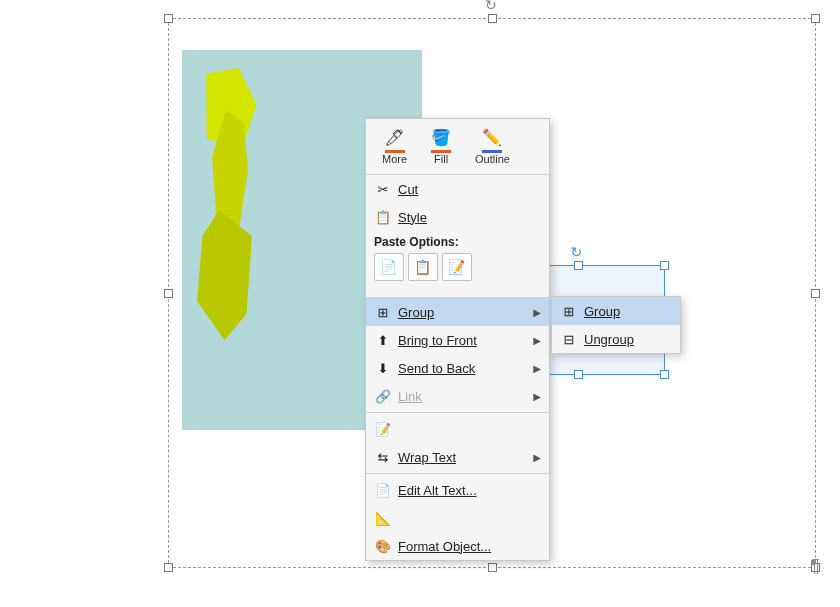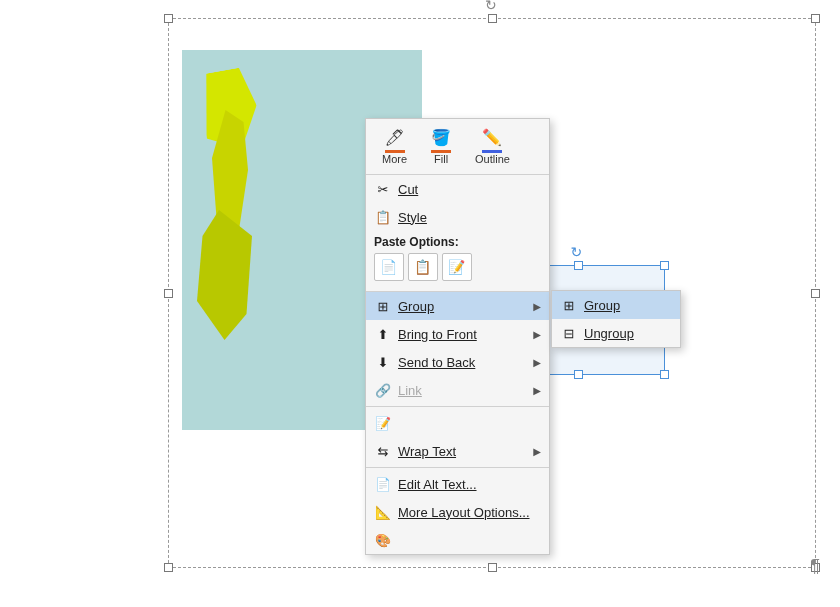--- a/index.html
+++ b/index.html
@@ -200,21 +200,21 @@
       color: #555;
     }
 
     .menu-separator {
       height: 1px;
       background: #d0d0d0;
       margin: 2px 0;
     }
 
     .paste-section {
-      padding: 4px 8px 10px;
+      padding: 4px 8px 16px;
       border-bottom: 1px solid #d0d0d0;
     }
 
     .paste-label {
       font-size: 12px;
       font-weight: 600;
       margin-bottom: 4px;
       color: #222;
     }
 
@@ -429,22 +429,22 @@
 
     <div class="menu-separator"></div>
 
     <div class="menu-item">
       <span class="item-icon">📄</span>
       <span class="item-label">Edit Alt Text...</span>
     </div>
 
     <div class="menu-item">
       <span class="item-icon">📐</span>
-      <span class="item-label">More Layout Options...</span>
     </div>
 
     <div class="menu-item">
       <span class="item-icon">🎨</span>
+      <span class="item-label">Format Object...</span>
     </div>
 
   </div>
 
 </div>
 
 </body></html>

